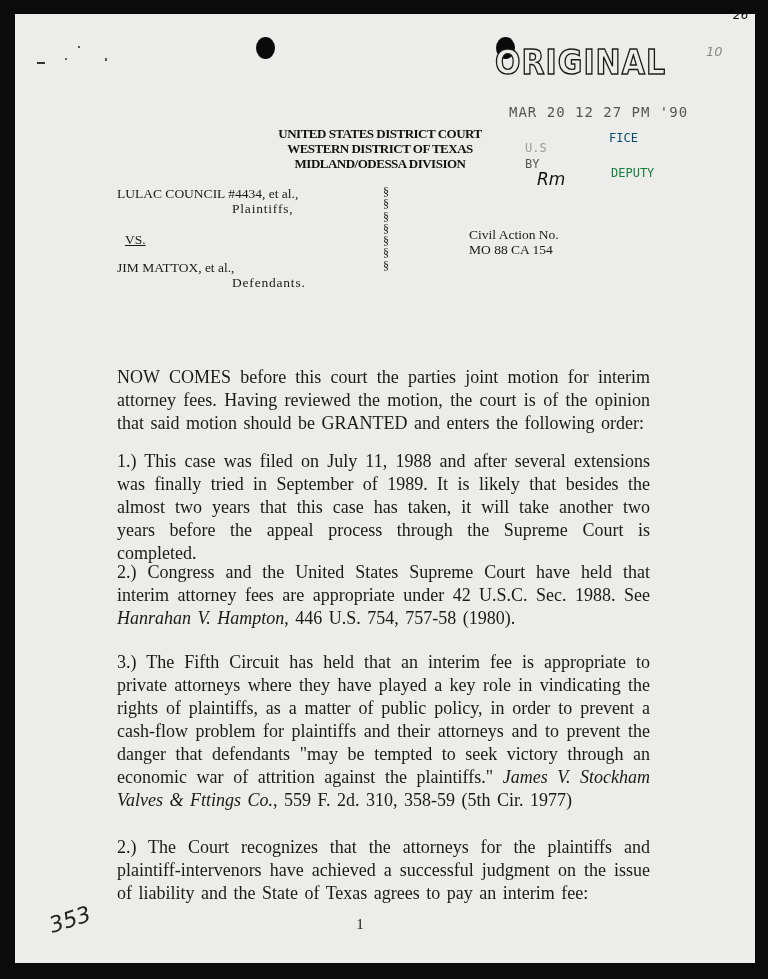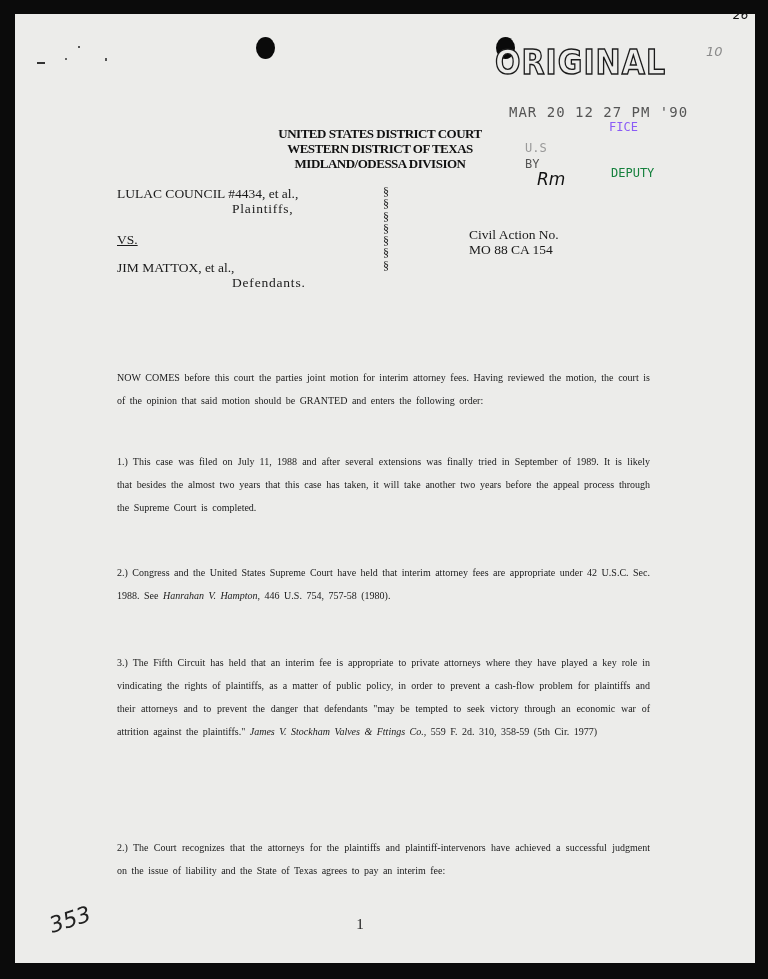--- a/index.html
+++ b/index.html
@@ -50,21 +50,21 @@
       position: absolute; left: 368px; top: 172px;
       font-size: 12px; line-height: 12.3px;
     }
     .title {
       position: absolute; left: 0; width: 740px; top: 318px;
       text-align: center; font-weight: bold; font-size: 14px;
       letter-spacing: 0.2px;
     }
     .para {
       position: absolute; left: 102px; width: 533px;
-      font-size: 10px; line-height: 23px;
+      font-size: 18px; line-height: 23px;
       text-align: justify; text-align-last: left;
       word-spacing: 2px;
     }
     .para i { font-style: italic; }
     .page-num {
       position: absolute; left: 0; width: 690px; top: 902px;
       text-align: center; font-size: 15px;
     }
   </style>
 </head>
@@ -80,35 +80,35 @@
   <div class="abs" style="left:90px;top:44px;width:2px;height:3px;background:#555;"></div>
   <div class="abs" style="left:50px;top:44px;width:2px;height:2px;background:#666;"></div>
 
   <div class="stamp-original">ORIGINAL</div>
 
   <div class="abs hand" style="left:718px; top:-6px; font-size:12px; color:#111;">26</div>
   <div class="abs hand" style="left:691px; top:30px; font-size:13px; color:#8a8a8a;">10</div>
   <div class="abs hand" style="left:34px; top:893px; font-size:22px; color:#222; transform:rotate(-18deg);">353</div>
 
   <div class="abs filed-stamp" style="left:468px; top:90px; font-size:14px; letter-spacing:1px;">MAR 20 12 27 PM '90</div>
-  <div class="abs filed-stamp" style="left:568px; top:106px; color:#8b5cf6;">FICE</div>
+  <div class="abs filed-stamp" style="left:568px; top:117px; color:#0c4a6e;">FICE</div>
   <div class="abs filed-stamp" style="left:484px; top:127px; color:#999;">U.S</div>
   <div class="abs filed-stamp" style="left:484px; top:143px;">BY</div>
   <div class="abs hand" style="left:522px; top:131px; font-size:17px; color:#111;margin-top:24px;">Rm</div>
   <div class="abs filed-stamp" style="left:570px; top:152px; color:#15803d;">DEPUTY</div>
 
   <div class="court-head">
     <div>UNITED STATES DISTRICT COURT</div>
     <div>WESTERN DISTRICT OF TEXAS</div>
     <div>MIDLAND/ODESSA DIVISION</div>
   </div>
 
   <div class="abs caption-text" style="left:102px; top:172px;">LULAC COUNCIL #4434, et al.,</div>
   <div class="abs caption-text" style="left:217px; top:187px; letter-spacing:0.8px;">Plaintiffs,</div>
-  <div class="abs caption-text" style="left:102px; top:218px;text-decoration:underline;">VS.</div>
+  <div class="abs caption-text" style="left:110px; top:218px;text-decoration:underline;">VS.</div>
   <div class="abs caption-text" style="left:102px; top:246px;">JIM MATTOX, et al.,</div>
   <div class="abs caption-text" style="left:217px; top:261px; letter-spacing:0.8px;">Defendants.</div>
 
   <div class="section-col">
     <div>§</div>
     <div>§</div>
     <div>§</div>
     <div>§</div>
     <div>§</div>
     <div>§</div>

